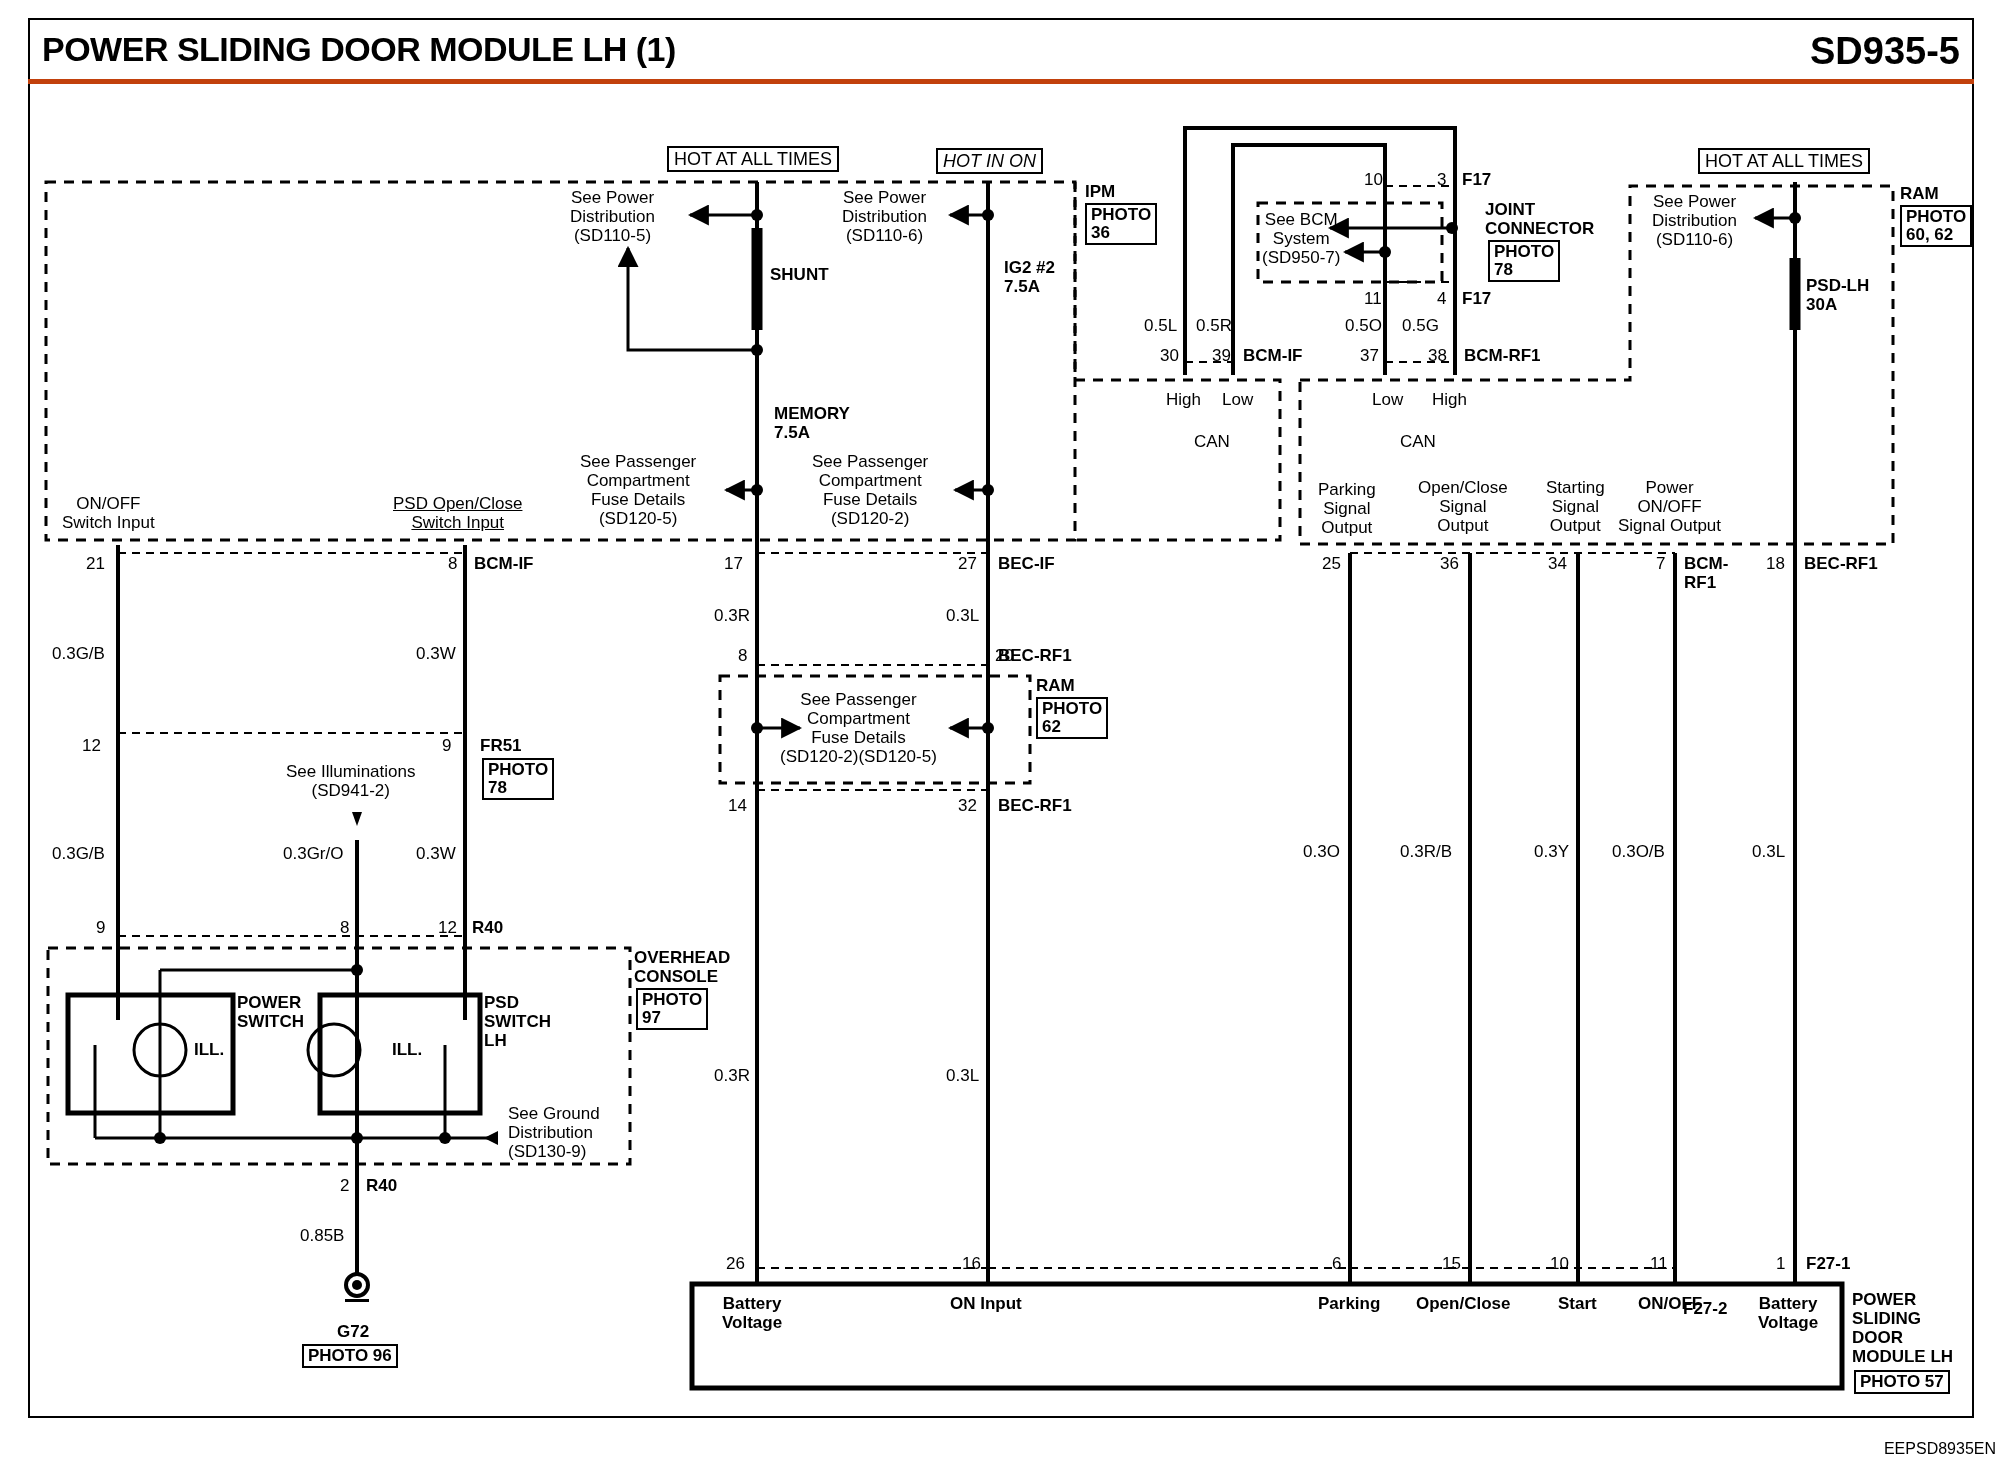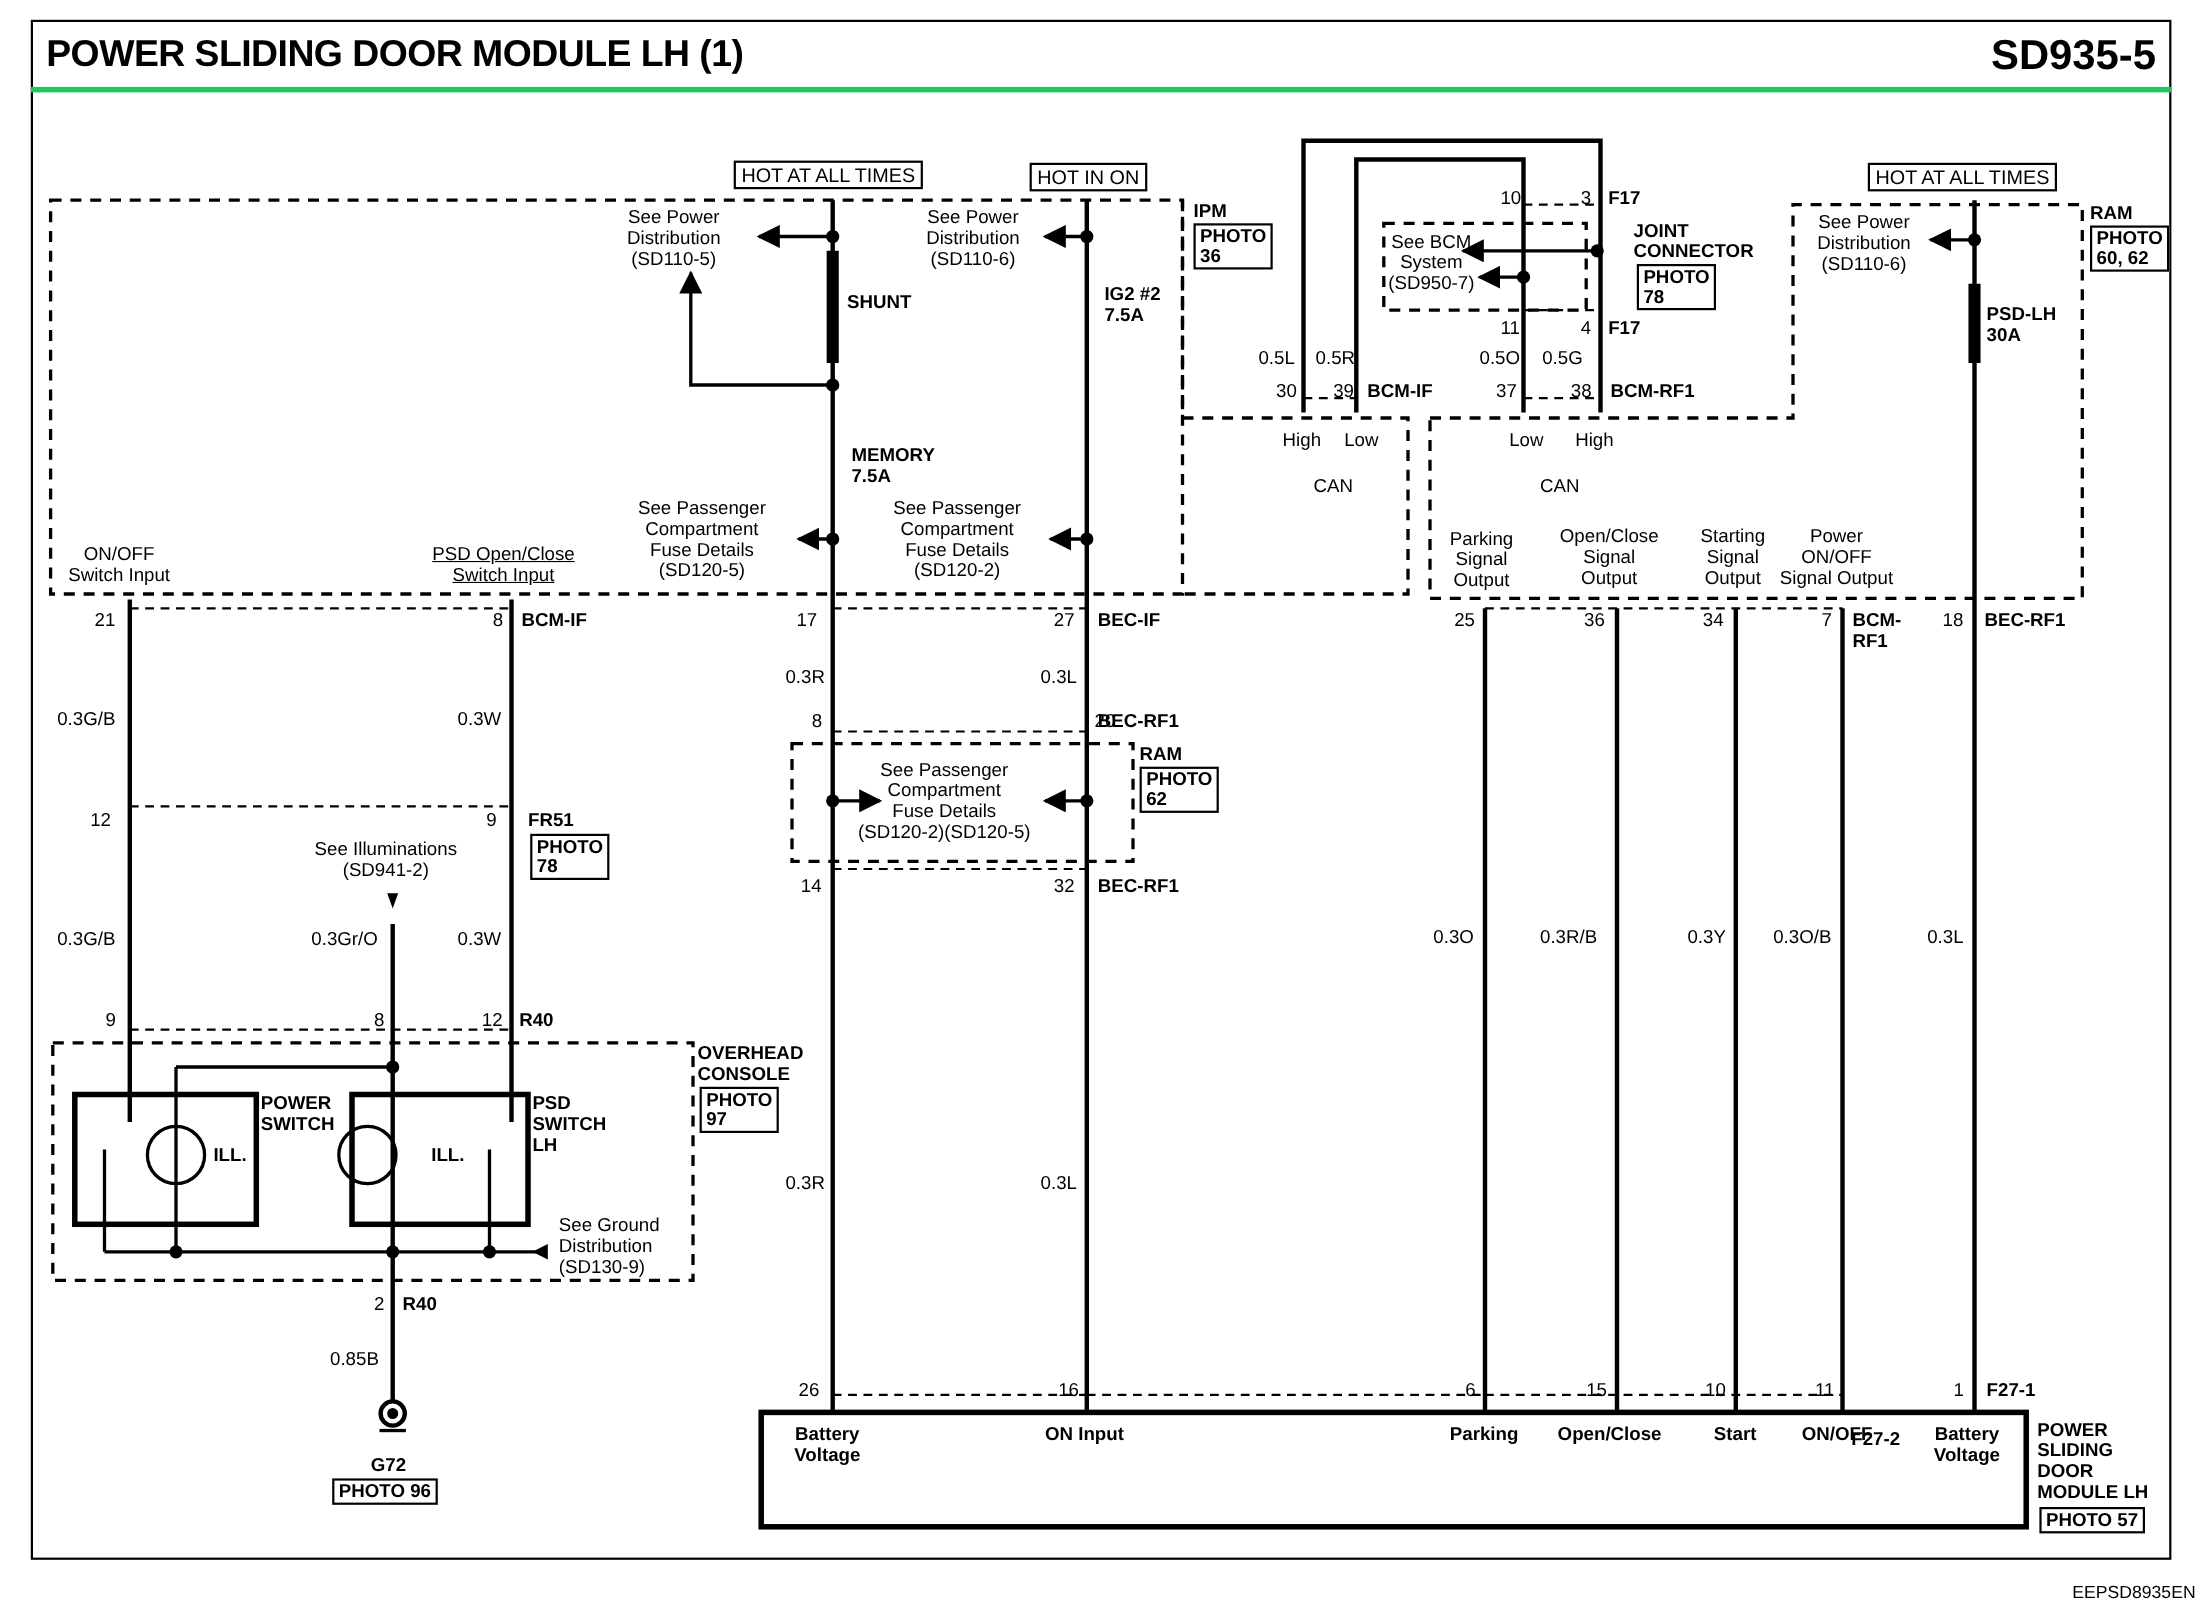--- a/index.html
+++ b/index.html
@@ -1,18 +1,18 @@
 <!DOCTYPE html>
 <html><head>
 <meta charset="utf-8">
 <style>
   html,body{margin:0;padding:0;background:#fff;}
   body{width:2000px;height:1472px;position:relative;overflow:hidden;font-family:"Liberation Sans",sans-serif;color:#000;}
   .frame{position:absolute;left:28px;top:18px;width:1946px;height:1400px;border:2px solid #000;box-sizing:border-box;}
-  .titlebar{position:absolute;left:28px;top:18px;width:1946px;height:66px;border-bottom:5px solid #22c55e;box-sizing:border-box;}
+  .titlebar{position:absolute;left:28px;top:18px;width:1946px;height:66px;border-bottom:5px solid #c2410c;box-sizing:border-box;}
   .title{position:absolute;left:14px;top:12px;font-size:34px;font-weight:bold;letter-spacing:-0.5px;}
   .code{position:absolute;right:14px;top:12px;font-size:38px;font-weight:bold;}
   svg{position:absolute;left:0;top:0;}
   .t{position:absolute;font-size:17px;line-height:19px;white-space:nowrap;}
   .b{font-weight:bold;}
   .c{text-align:center;}
   .box{position:absolute;border:2px solid #000;padding:0 5px;font-size:18px;line-height:22px;white-space:nowrap;background:#fff;}
   .pbox{position:absolute;border:2px solid #000;padding:1px 4px;font-size:17px;line-height:18px;font-weight:bold;white-space:nowrap;background:#fff;}
   .footer{position:absolute;right:4px;top:1440px;font-size:16px;}
 </style>
@@ -120,21 +120,21 @@
       <circle cx="445" cy="1138" r="6"></circle>
     <path d="M352,812 h10 l-5,14 z"></path>
     <path d="M498,1131 l-14,7 l14,7 z"></path>
     <circle cx="357" cy="1285" r="11" fill="none" stroke="#000" stroke-width="4"></circle>
     <circle cx="357" cy="1285" r="5"></circle>
     <rect x="345" y="1299" width="24" height="3"></rect>
   </g>
 </svg>
 
 <div class="box" style="left:667px;top:146px;">HOT AT ALL TIMES</div>
-<div class="box" style="left:936px;top:148px;">HOT IN ON</div>
+<div class="box" style="left:936px;top:148px;font-style:italic;">HOT IN ON</div>
 <div class="box" style="left:1698px;top:148px;">HOT AT ALL TIMES</div>
 
 <div class="t b" style="left:1085px;top:182px;">IPM</div>
 <div class="pbox" style="left:1085px;top:203px;">
   <div>PHOTO</div>
   <div>36</div>
 </div>
 <div class="t c" style="left:570px;top:188px;">
   <div>See Power</div>
     <div>Distribution</div>

